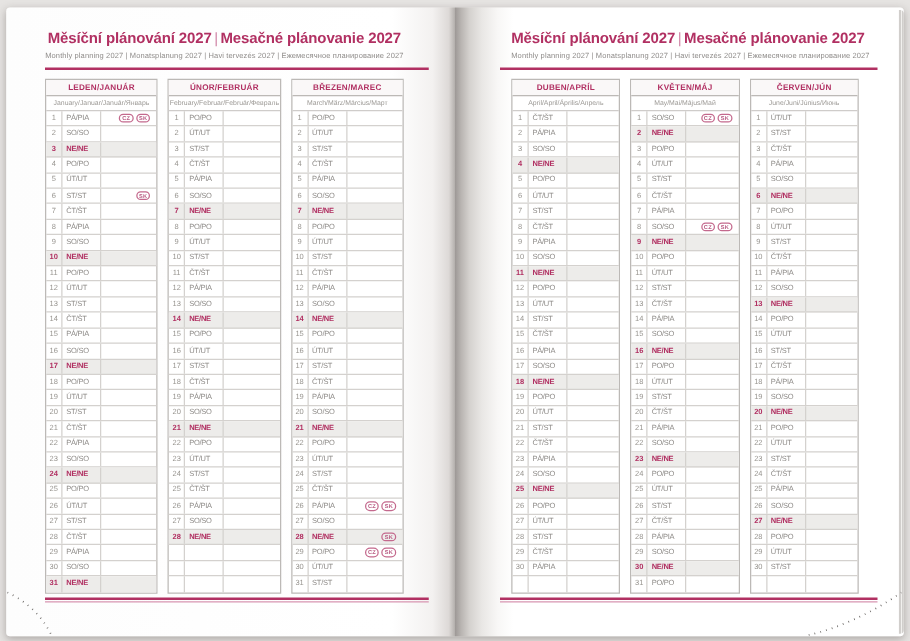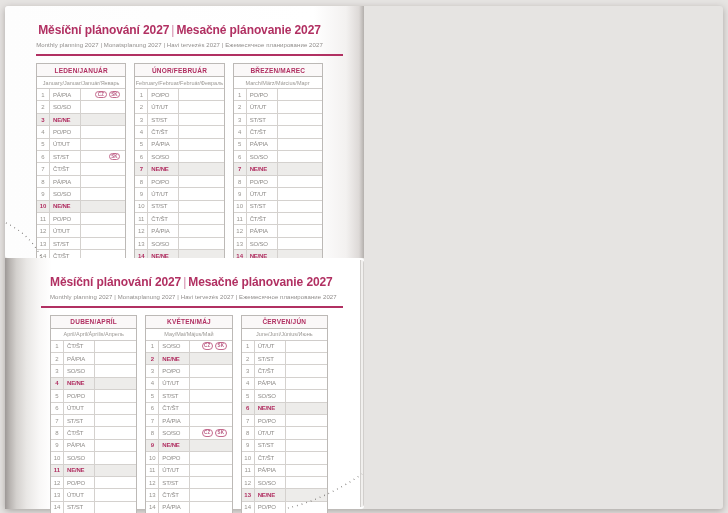--- a/index.html
+++ b/index.html
@@ -7,21 +7,20 @@
   body {
     background:#e6e4e2;
     font-family:"Liberation Sans", sans-serif;
     position:relative; overflow:hidden;
     -webkit-font-smoothing:antialiased;
   }
   .book {
     position:absolute; left:5px; top:6px; width:718px; height:503px;
     display:flex; border-radius:3px;
     box-shadow:0 2px 7px rgba(60,50,45,.35);
-    flex-direction:column;
   }
   .page { width:359px; height:100%; position:relative; }
   .page.left {
     border-radius:3px 0 0 3px;
     background:linear-gradient(to right,#fdfdfd 0,#ffffff 86%,#f3f1f0 95%,#ddd9d7 98.6%,#b3afac 100%);
   }
   .page.right {
     border-radius:0 3px 3px 0;
     background:linear-gradient(to right,#9d9896 0,#b9b5b2 1.4%,#d4d1ce 3.2%,#e9e7e5 6%,#f8f7f6 9.5%,#ffffff 13%);
   }

